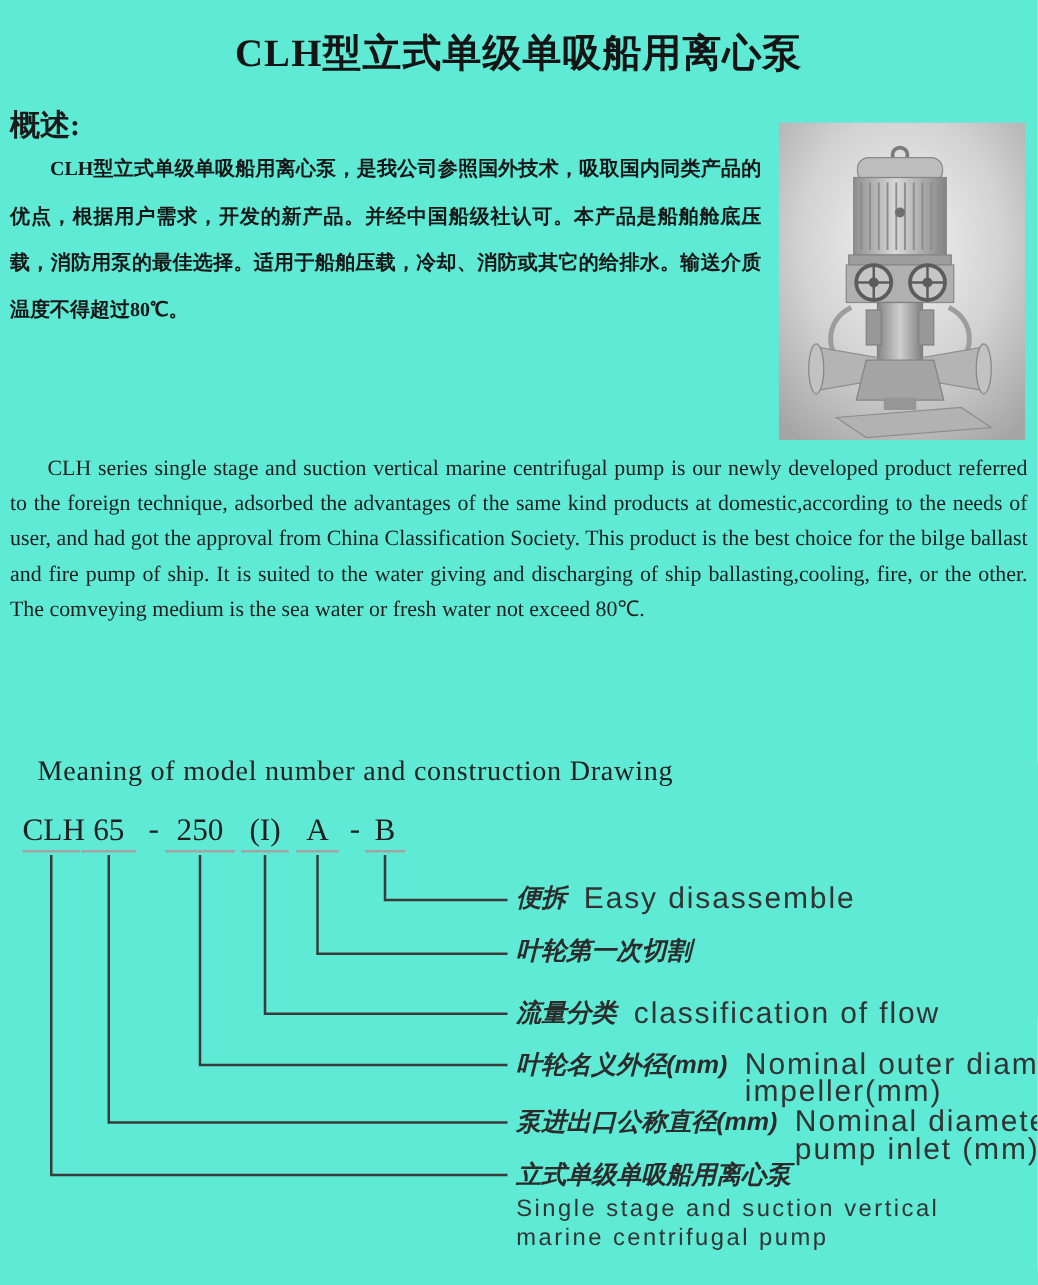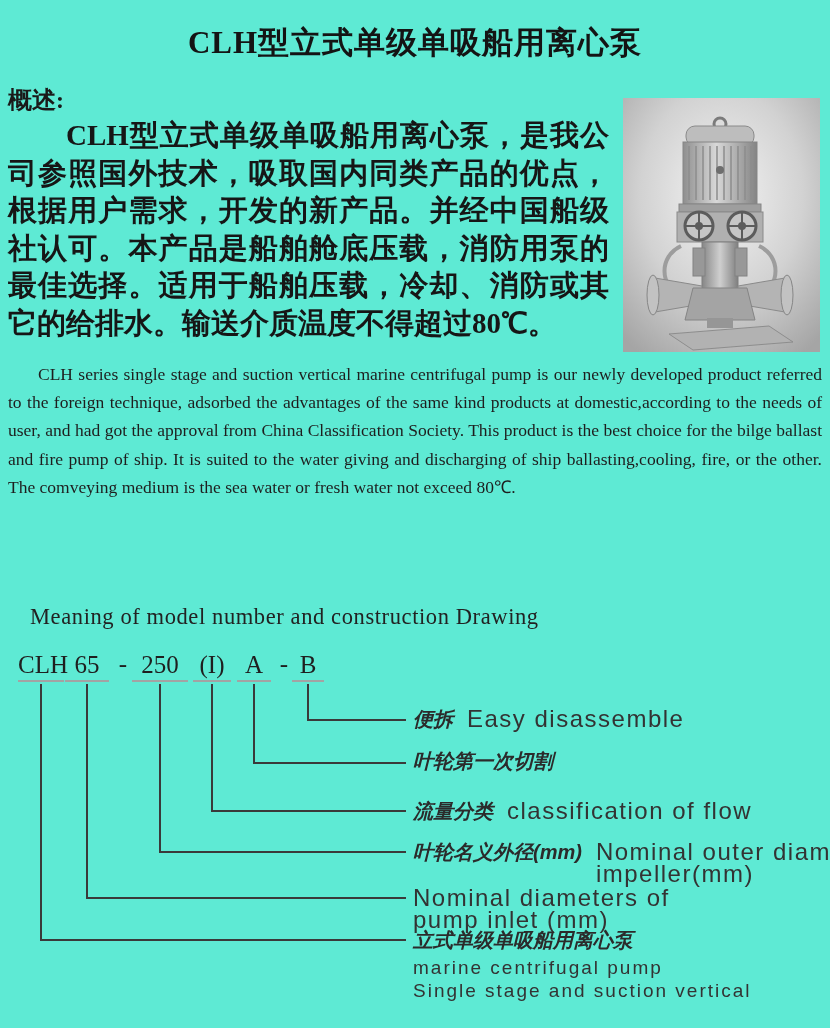--- a/index.html
+++ b/index.html
@@ -23,21 +23,21 @@
     font-size:31px;font-weight:700;
     letter-spacing:1px;
     color:#141414;
   }
   .overview-heading{
     position:absolute;top:84px;left:8px;
     font-size:24px;font-weight:700;color:#1a1a1a;
   }
   .zh-paragraph{
     position:absolute;top:117px;left:8px;width:601px;
-    font-size:29px;line-height:37.5px;
+    font-size:16px;line-height:37.5px;
     font-weight:600;
     text-align:justify;text-indent:2em;
     color:#161616;
   }
   .en-paragraph{
     position:absolute;top:360px;left:8px;width:814px;
     font-size:17.5px;line-height:28.2px;
     text-align:justify;text-indent:30px;
     color:#1e1e1e;
   }
@@ -228,26 +228,27 @@
 
     <div class="dlabel" style="top:196px;">
       <span class="dlabel-zh">叶轮名义外径(mm)</span>
       <span class="dlabel-en">
         <span class="en-line">Nominal outer diameter of</span>
         <span class="en-line">impeller(mm)</span>
       </span>
     </div>
 
     <div class="dlabel" style="top:242px;">
+      <span class="dlabel-zh">泵进出口公称直径(mm)</span>
       <span class="dlabel-en">
         <span class="en-line">Nominal diameters of</span>
         <span class="en-line">pump inlet (mm)</span>
       </span>
     </div>
 
     <div class="dlabel-col" style="top:284px;">
       <span class="dlabel-zh">立式单级单吸船用离心泵</span>
+      <span class="en-line">Single stage and suction vertical</span>
       <span class="en-line">marine centrifugal pump</span>
-      <span class="en-line">Single stage and suction vertical</span>
     </div>
 
   </div>
 </div>
 
 </body></html>

